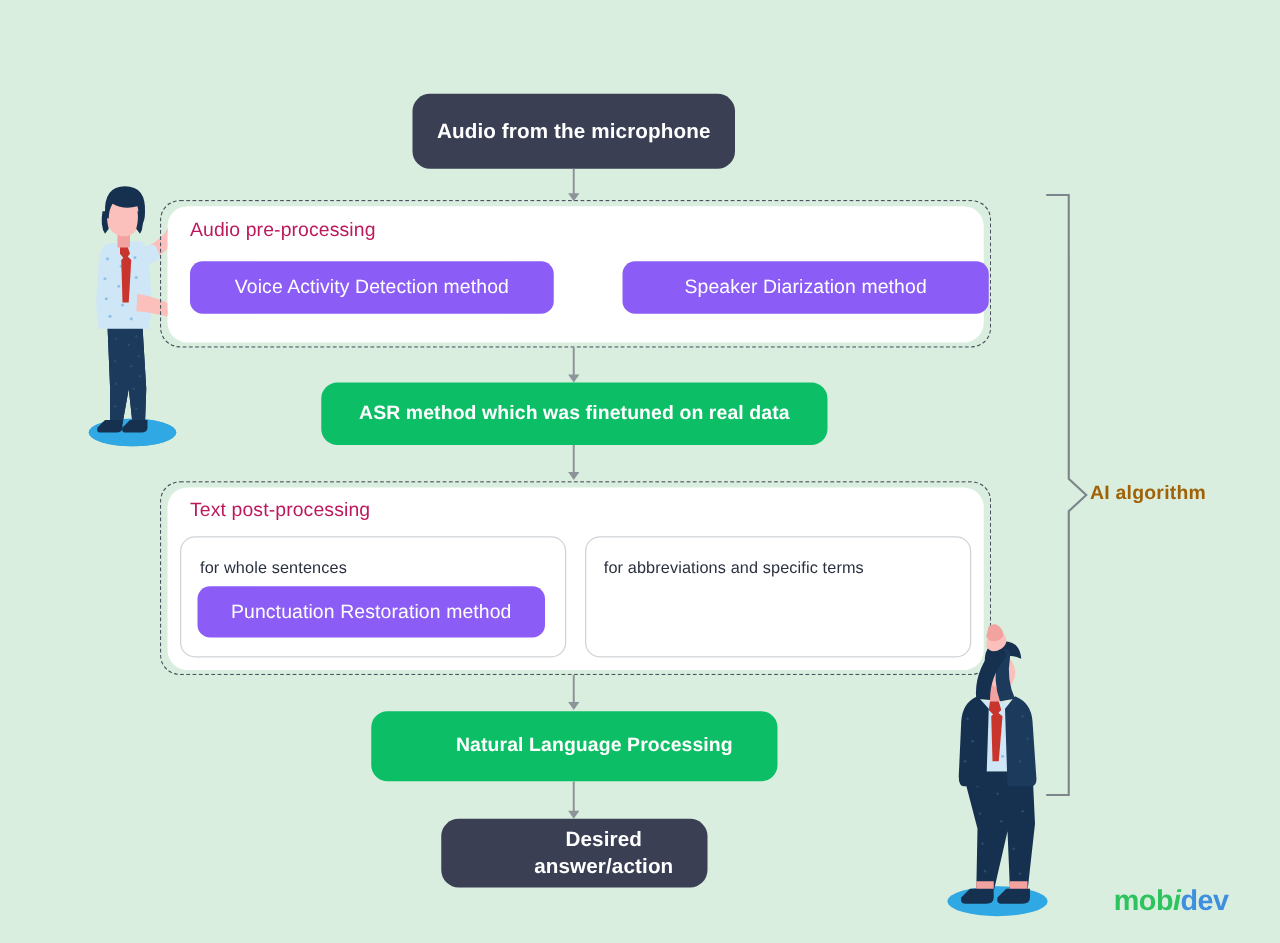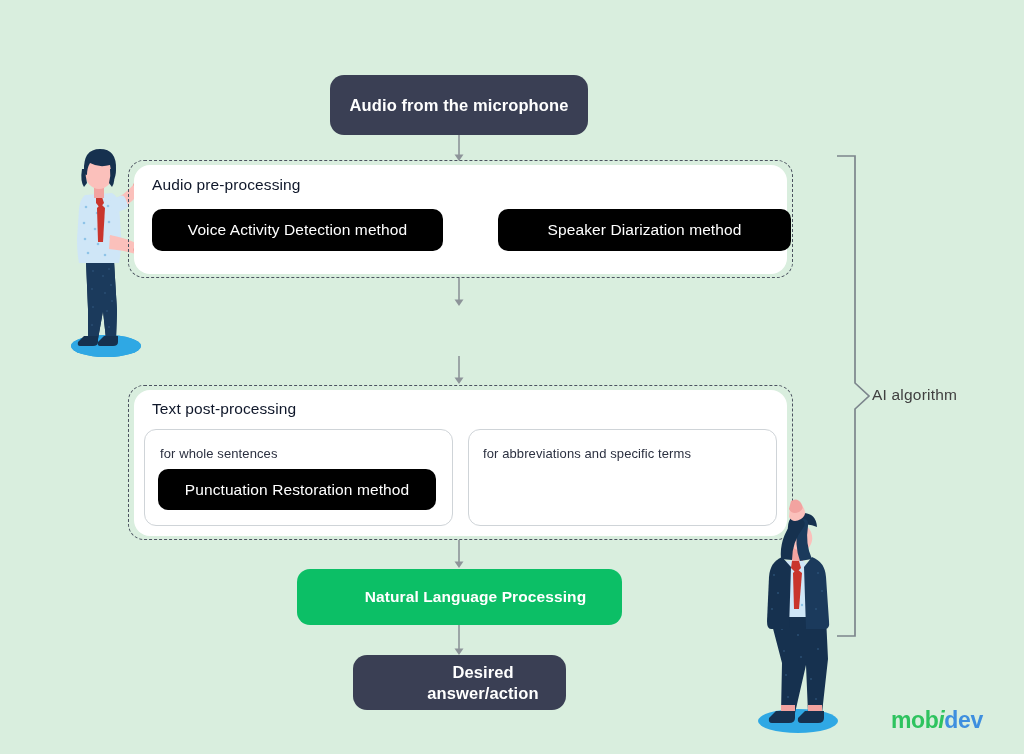--- a/index.html
+++ b/index.html
@@ -15,54 +15,54 @@
   .node{
     position:absolute;box-sizing:border-box;
     display:flex;align-items:center;justify-content:center;
     text-align:center;color:#ffffff;
     line-height:1.22;
   }
   .node.dark{background:#3a3f54;border-radius:14px;font-size:16.5px;font-weight:700;letter-spacing:.1px;}
   .node.green{background:#0cbf66;border-radius:13px;font-size:15.5px;font-weight:700;letter-spacing:.1px;}
   .pill{
     position:absolute;box-sizing:border-box;
-    background:#000000;border-radius:10px;
+    background:#8b5cf6;border-radius:10px;
     display:flex;align-items:center;justify-content:center;
     color:#ffffff;font-size:15.5px;font-weight:400;letter-spacing:.1px;
     text-align:center;
   }
 
   
   .dashed{
     position:absolute;box-sizing:border-box;
     border:1.6px dashed #4c5360;
     border-radius:16px;
   }
   .card{
     position:absolute;box-sizing:border-box;
     background:#ffffff;border-radius:16px;
   }
   .group-title{
-    position:absolute;color:#0f172a;font-size:15.5px;font-weight:400;letter-spacing:.1px;
+    position:absolute;color:#be185d;font-size:15.5px;font-weight:400;letter-spacing:.1px;
   }
   .subcard{
     position:absolute;box-sizing:border-box;
     background:#ffffff;border:1.3px solid #cfd4d8;border-radius:12px;
   }
   .subcard-label{
     position:absolute;color:#2b3040;font-size:13px;font-weight:400;letter-spacing:.1px;
   }
 
   
   .arrow{position:absolute;}
 
   
   .bracket{position:absolute;}
   .ai-label{
-    position:absolute;color:#404040;font-size:15.5px;font-weight:400;letter-spacing:.2px;
+    position:absolute;color:#a16207;font-size:15.5px;font-weight:700;letter-spacing:.2px;
     white-space:nowrap;
   }
 
   
   .logo{
     position:absolute;font-size:23px;font-weight:700;letter-spacing:-.4px;
     white-space:nowrap;
   }
   .logo .mobi{color:#2ec35f;}
   .logo .i{color:#2ec35f;font-style:italic;}
@@ -155,20 +155,23 @@
   </div>
   <div class="pill" style="left:475px;top:192px;width:293px;height:42px;margin-left:23px;">
     <span>Speaker Diarization method</span>
   </div>
 
   <svg class="arrow" style="left:452px;top:261px;" width="14" height="30" viewBox="0 0 14 30">
     <line x1="7" y1="0" x2="7" y2="23" stroke="#8d9499" stroke-width="1.6"></line>
     <path d="M2.5 21.5 L7 28 L11.5 21.5 Z" fill="#8d9499"></path>
   </svg>
 
+  <div class="node green" style="left:257px;top:289px;width:405px;height:50px;">
+    <span>ASR method which was finetuned on real data</span>
+  </div>
 
   <svg class="arrow" style="left:452px;top:339px;" width="14" height="30" viewBox="0 0 14 30">
     <line x1="7" y1="0" x2="7" y2="23" stroke="#8d9499" stroke-width="1.6"></line>
     <path d="M2.5 21.5 L7 28 L11.5 21.5 Z" fill="#8d9499"></path>
   </svg>
 
   <div class="dashed" style="left:128px;top:368px;width:665px;height:155px;"></div>
   <div class="card" style="left:134px;top:373px;width:653px;height:146px;"></div>
   <div class="group-title" style="left:152px;top:383px;">Text post-processing</div>
 

